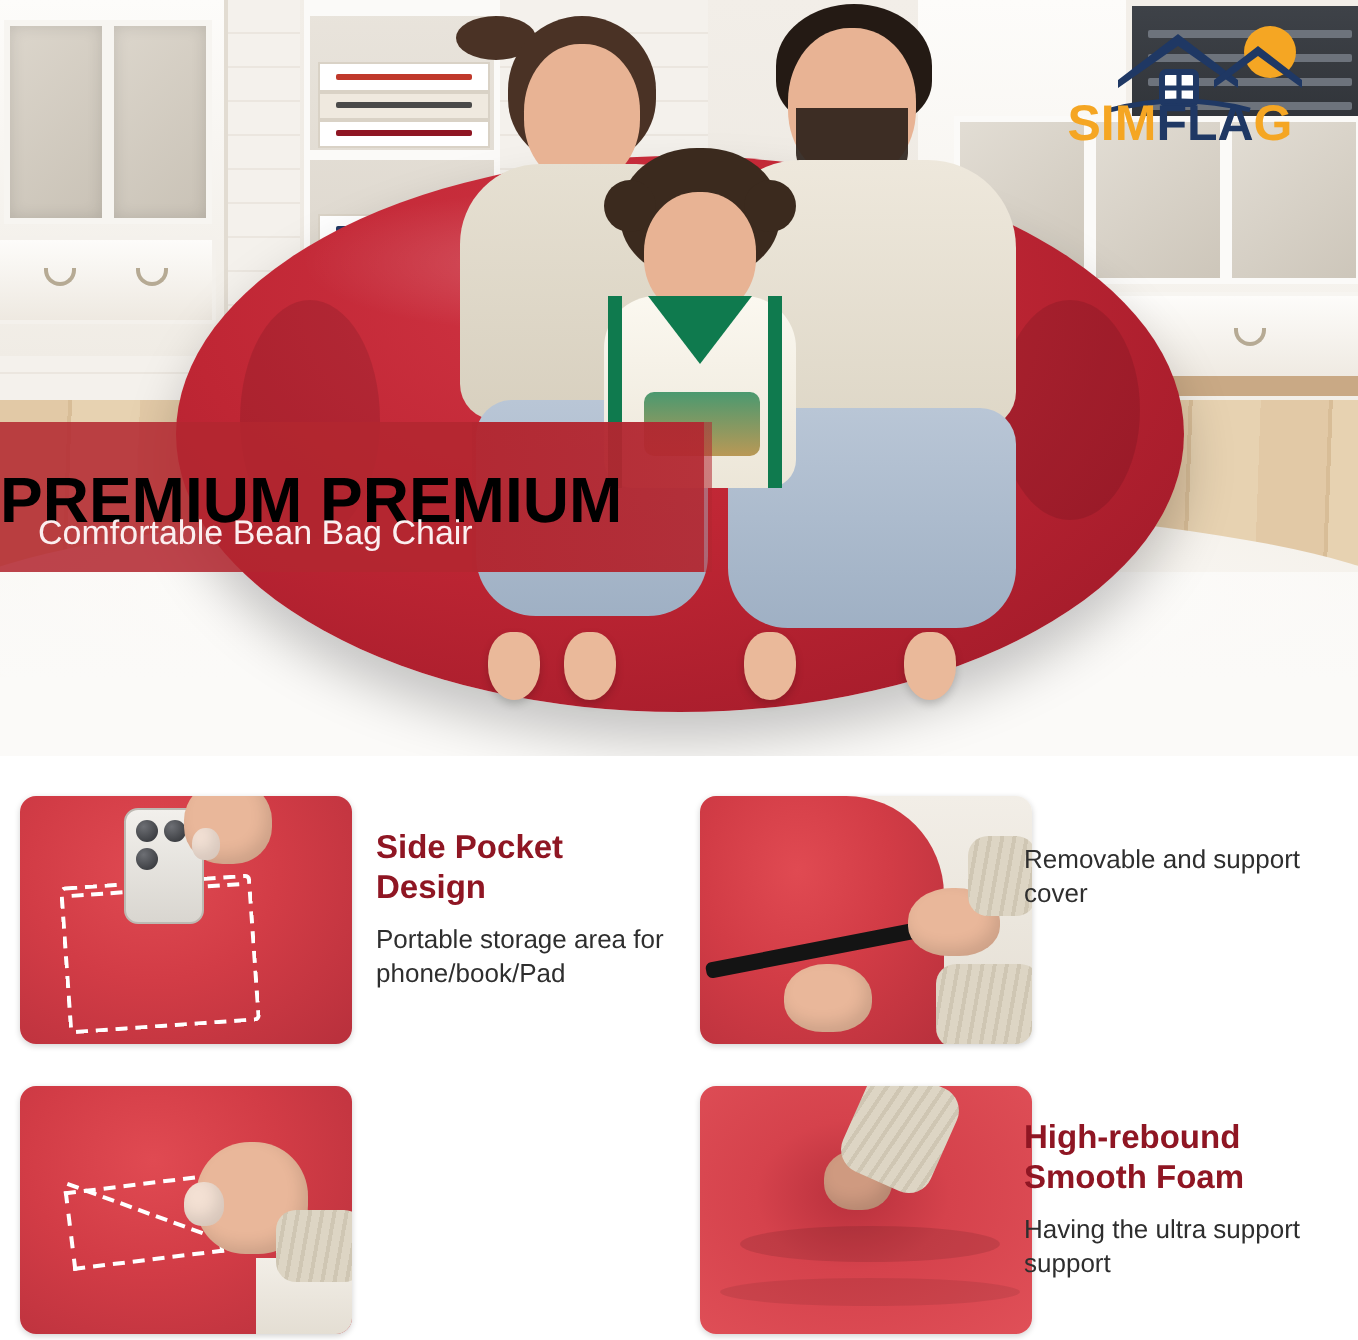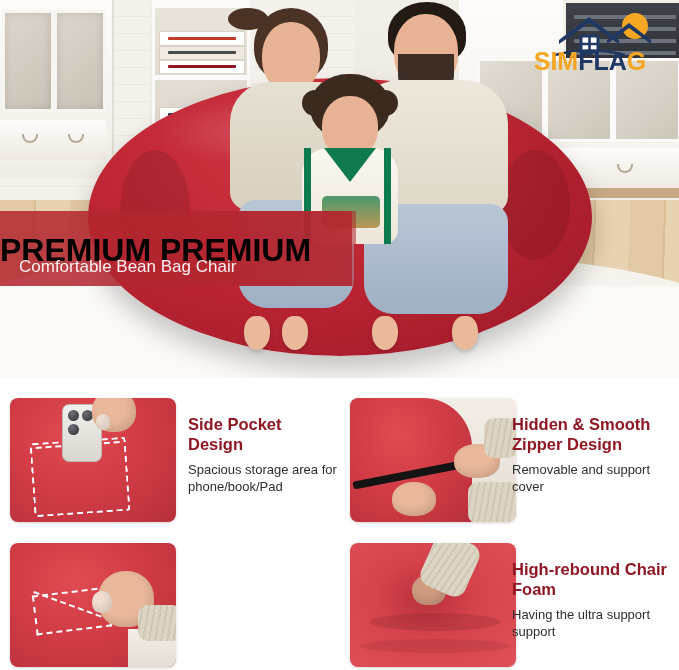--- a/index.html
+++ b/index.html
@@ -280,36 +280,35 @@
              border-left:none;border-right:none;transform:rotate(-4deg);"></div>
         <div class="phone" style="left:52px;top:6px;width:38px;height:56px;"></div>
         <div class="lens" style="left:58px;top:12px;"></div>
         <div class="lens" style="left:72px;top:12px;"></div>
         <div class="lens" style="left:58px;top:26px;"></div>
         <div class="hand" style="left:82px;top:-8px;width:44px;height:42px;"></div>
         <div class="hand" style="left:86px;top:16px;width:14px;height:16px;background:#f4e2d6;"></div>
       </div>
       <div class="ftext">
         <p class="ftitle">Side Pocket Design</p>
-        <p class="fdesc">Spacious storage area for phone/book/Pad</p>
+        <p class="fdesc">Portable storage area for phone/book/Pad</p>
       </div>
     </div>
 
     <div class="cell c2">
       <div class="thumb">
         <div class="wallbg" style="left:0;top:0;width:166px;height:124px;"></div>
         <div class="fab" style="width:122px;height:124px;border-radius:0 40% 0 0;"></div>
         <div class="zip" style="left:2px;top:72px;width:122px;height:8px;transform:rotate(-11deg);"></div>
         <div class="sleeve" style="left:118px;top:84px;width:52px;height:42px;border-radius:10px;"></div>
         <div class="hand" style="left:104px;top:46px;width:46px;height:34px;"></div>
         <div class="hand" style="left:42px;top:84px;width:44px;height:34px;"></div>
         <div class="sleeve" style="left:134px;top:20px;width:34px;height:40px;border-radius:10px;"></div>
       </div>
       <div class="ftext">
-        <p class="ftitle">Hidden &amp; Smooth Zipper Design</p>
         <p class="fdesc">Removable and support cover</p>
       </div>
     </div>
 
     <div class="cell c3">
       <div class="thumb">
         <div class="fab"></div>
         <div class="wallbg" style="left:118px;top:86px;width:48px;height:38px;"></div>
         <div class="dash" style="left:24px;top:48px;width:72px;height:36px;transform:rotate(-7deg);"></div>
         <div class="dash" style="left:24px;top:48px;width:72px;height:0;transform:rotate(20deg);
@@ -323,19 +322,19 @@
     <div class="cell c4">
       <div class="thumb">
         <div class="fab" style="background:radial-gradient(ellipse at 46% 44%,#b8303c 0%,#d5424c 38%,#e05058 100%);"></div>
         <div class="bag-fold" style="left:20px;top:70px;width:130px;height:18px;background:rgba(0,0,0,.10);"></div>
         <div class="bag-fold" style="left:10px;top:96px;width:150px;height:14px;background:rgba(0,0,0,.08);"></div>
         <div class="hand" style="left:62px;top:32px;width:34px;height:30px;background:#cf9a80;"></div>
         <div class="sleeve" style="left:76px;top:-6px;width:48px;height:56px;border-radius:12px;
              transform:rotate(24deg);"></div>
       </div>
       <div class="ftext">
-        <p class="ftitle">High-rebound Chair Foam</p>
+        <p class="ftitle">High-rebound Smooth Foam</p>
         <p class="fdesc">Having the ultra support support</p>
       </div>
     </div>
 
   </div>
 </div>
 
 </body></html>

